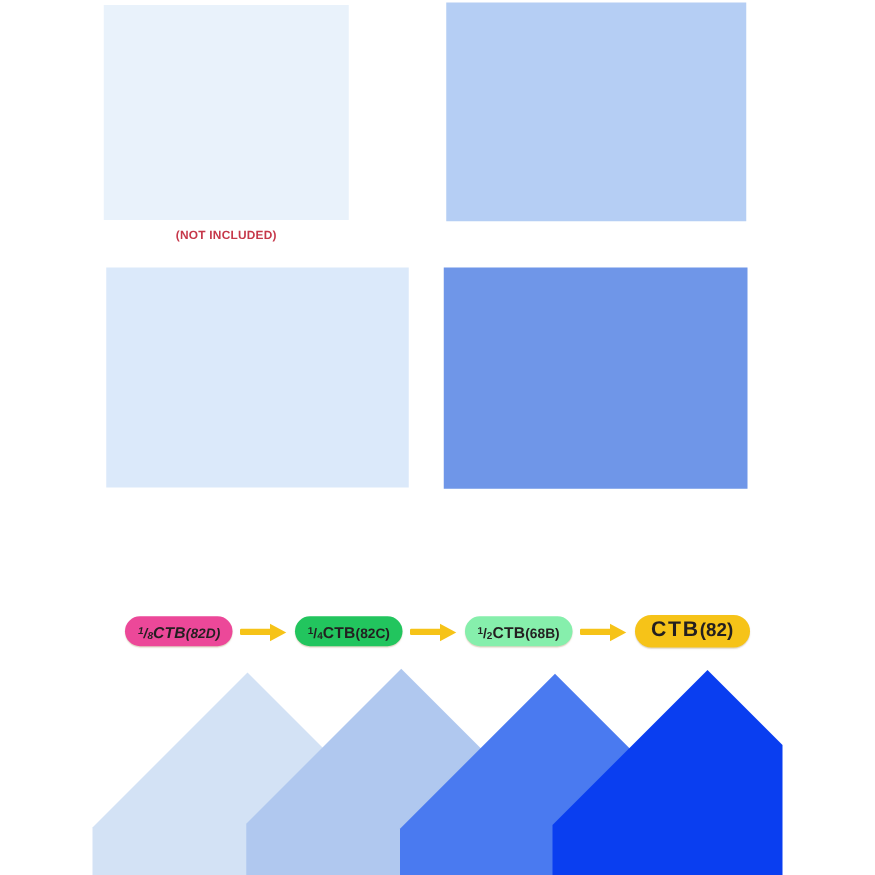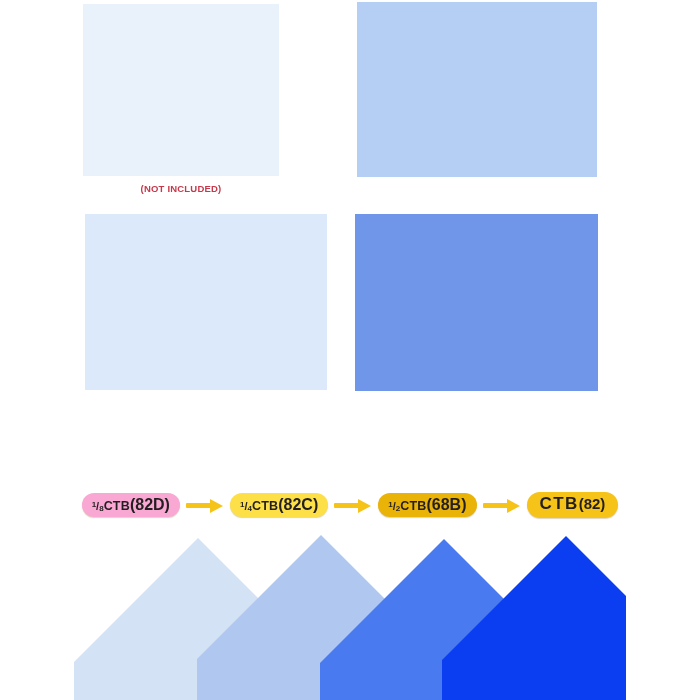--- a/index.html
+++ b/index.html
@@ -82,21 +82,21 @@
   }
   .badge .frac sup { font-size: 8px; vertical-align: 3px; }
   .badge .frac sub { font-size: 8px; vertical-align: -1px; }
   .badge .main { font-size: 12.5px; letter-spacing: 0.2px; }
   .badge.badge-final .main {
     font-size: 17px;
     letter-spacing: 1.4px;
     font-weight: bold;
   }
   .badge.badge-final { height: 26px; border-radius: 15px; padding: 0 13px; }
-  .badge .paren { font-size: 16px; font-weight: bold; }
+  .badge .paren { font-size: 11px; font-weight: bold; }
   .badge.badge-final .paren { font-size: 15px; }
 
   .flow-arrow {
     width: 46px;
     height: 14px;
     position: relative;
     flex: 0 0 auto;
     margin: 0 2px;
   }
   .flow-arrow .shaft {
@@ -139,43 +139,43 @@
 
   <div class="swatch swatch-bl" style="background:#dbe9fa;"></div>
 
   <div class="swatch swatch-br" style="background:#6f96e8;"></div>
 
   <div class="swatch-note" style="color: rgb(198, 56, 74);">(NOT INCLUDED)</div>
 </div>
 
 <div id="flow-row">
 
-  <div class="badge" style="background: #f9a8d4; color: rgb(35, 31, 32);">
+  <div class="badge" style="background: #ec4899; color: rgb(35, 31, 32); font-style: italic;">
     <span class="frac"><sup>1</sup>/<sub>8</sub></span>
       <span class="main">CTB</span>
       <span class="paren">(82D)</span>
   </div>
 
   <div class="flow-arrow">
     <span class="shaft" style="background: rgb(246, 195, 24);"></span>
     <span class="head" style="border-left-color: rgb(246, 195, 24);"></span>
   </div>
 
-  <div class="badge" style="background: #fde047; color: rgb(35, 31, 32);">
+  <div class="badge" style="background: #22c55e; color: rgb(35, 31, 32);">
     <span class="frac"><sup>1</sup>/<sub>4</sub></span>
       <span class="main">CTB</span>
       <span class="paren">(82C)</span>
   </div>
 
   <div class="flow-arrow">
     <span class="shaft" style="background: rgb(246, 195, 24);"></span>
     <span class="head" style="border-left-color: rgb(246, 195, 24);"></span>
   </div>
 
-  <div class="badge" style="background: #eab308; color: rgb(35, 31, 32);">
+  <div class="badge" style="background: #86efac; color: rgb(35, 31, 32);">
     <span class="frac"><sup>1</sup>/<sub>2</sub></span>
       <span class="main">CTB</span>
       <span class="paren">(68B)</span>
   </div>
 
   <div class="flow-arrow">
     <span class="shaft" style="background: rgb(246, 195, 24);"></span>
     <span class="head" style="border-left-color: rgb(246, 195, 24);"></span>
   </div>
 

